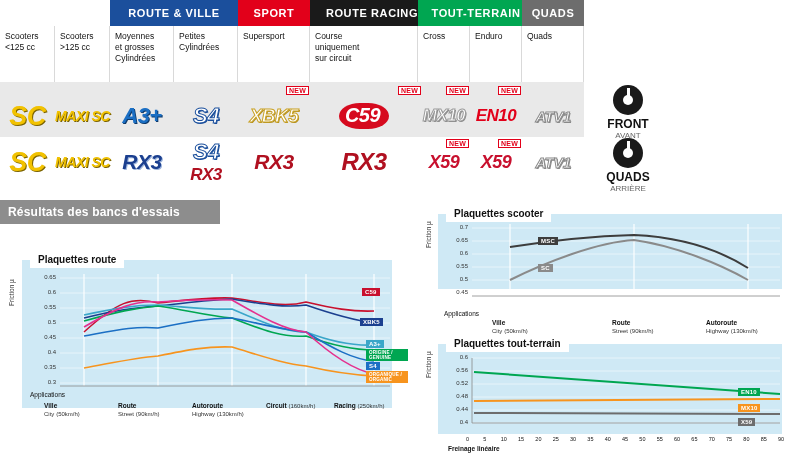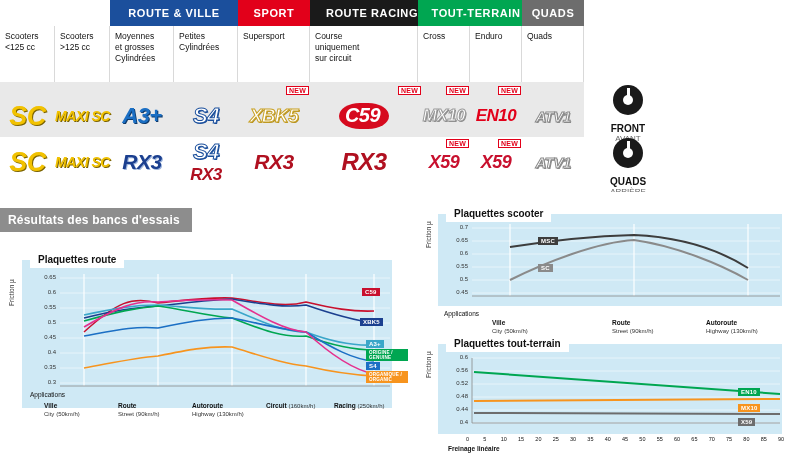--- a/index.html
+++ b/index.html
@@ -47,26 +47,26 @@
 
   
   #fr-panel { position:absolute; left:584px; top:0; width:216px; height:192px; background:#fff; }
   .fr-box { position:absolute; left:8px; width:72px; text-align:center; }
   .fr-disc { width:30px; height:30px; border-radius:50%; background:#1a1a1a; margin:0 auto;
              position:relative; }
   .fr-disc:after { content:""; position:absolute; left:50%; top:50%; width:10px; height:10px;
                    margin:-5px 0 0 -5px; border-radius:50%; background:#fff; }
   .fr-disc .notch { position:absolute; left:50%; top:3px; width:3px; height:9px; margin-left:-1.5px;
                     background:#fff; }
-  .fr-t1 { font-size:10px; font-weight:bold; color:#111; margin-top:8px; }
+  .fr-t1 { font-size:12px; font-weight:bold; color:#111; margin-top:2px; }
   .fr-t2 { font-size:8px; color:#666; }
 
   
   #results-title { position:absolute; left:0; top:192px; width:800px; height:267px; background:#ffffff; }
-  #title-bar { position:absolute; left:0; top:16px; width:192px; height:24px; background:#8d8d8d; }
+  #title-bar { position:absolute; left:0; top:8px; width:220px; height:24px; background:#8d8d8d; }
   #title-bar span { color:#fff; font-size:12px; font-weight:bold; line-height:24px; padding-left:8px;
                     letter-spacing:.2px; }
 
   
   .panel { position:absolute; background:#cfe9f5; }
   .panel-label { position:absolute; background:#ffffff; font-size:10px; font-weight:bold;
                  color:#111; padding:3px 8px; z-index:6; }
   .axis-title { position:absolute; font-size:6.5px; color:#333; }
   .ytick { position:absolute; font-size:6px; color:#333; text-align:right; }
   .xlab { position:absolute; font-size:6.5px; color:#111; line-height:8px; }
@@ -280,21 +280,21 @@
     <b>Autoroute</b><br><i>Highway</i>
     <i>(130km/h)</i>
   </div>
   <div class="xlab" style="left:266px;top:210px;">
     <b>Circuit</b> <i>(160km/h)</i>
   </div>
   <div class="xlab" style="left:334px;top:210px;">
     <b>Racing</b> <i>(250km/h)</i>
   </div>
 
-  <div class="panel" style="left:438px;top:22px;width:344px;height:92px;">
+  <div class="panel" style="left:438px;top:22px;width:344px;height:75px;">
     <svg width="344" height="92">
       <g stroke="#ffffff" stroke-width="1" opacity="0.5">
         <line x1="34" y1="14" x2="342" y2="14"></line>
         <line x1="34" y1="27" x2="342" y2="27"></line>
         <line x1="34" y1="40" x2="342" y2="40"></line>
         <line x1="34" y1="53" x2="342" y2="53"></line>
         <line x1="34" y1="66" x2="342" y2="66"></line>
         <line x1="34" y1="79" x2="342" y2="79"></line>
       </g>
       <g stroke="#ffffff" stroke-width="1.2" opacity="0.95">

